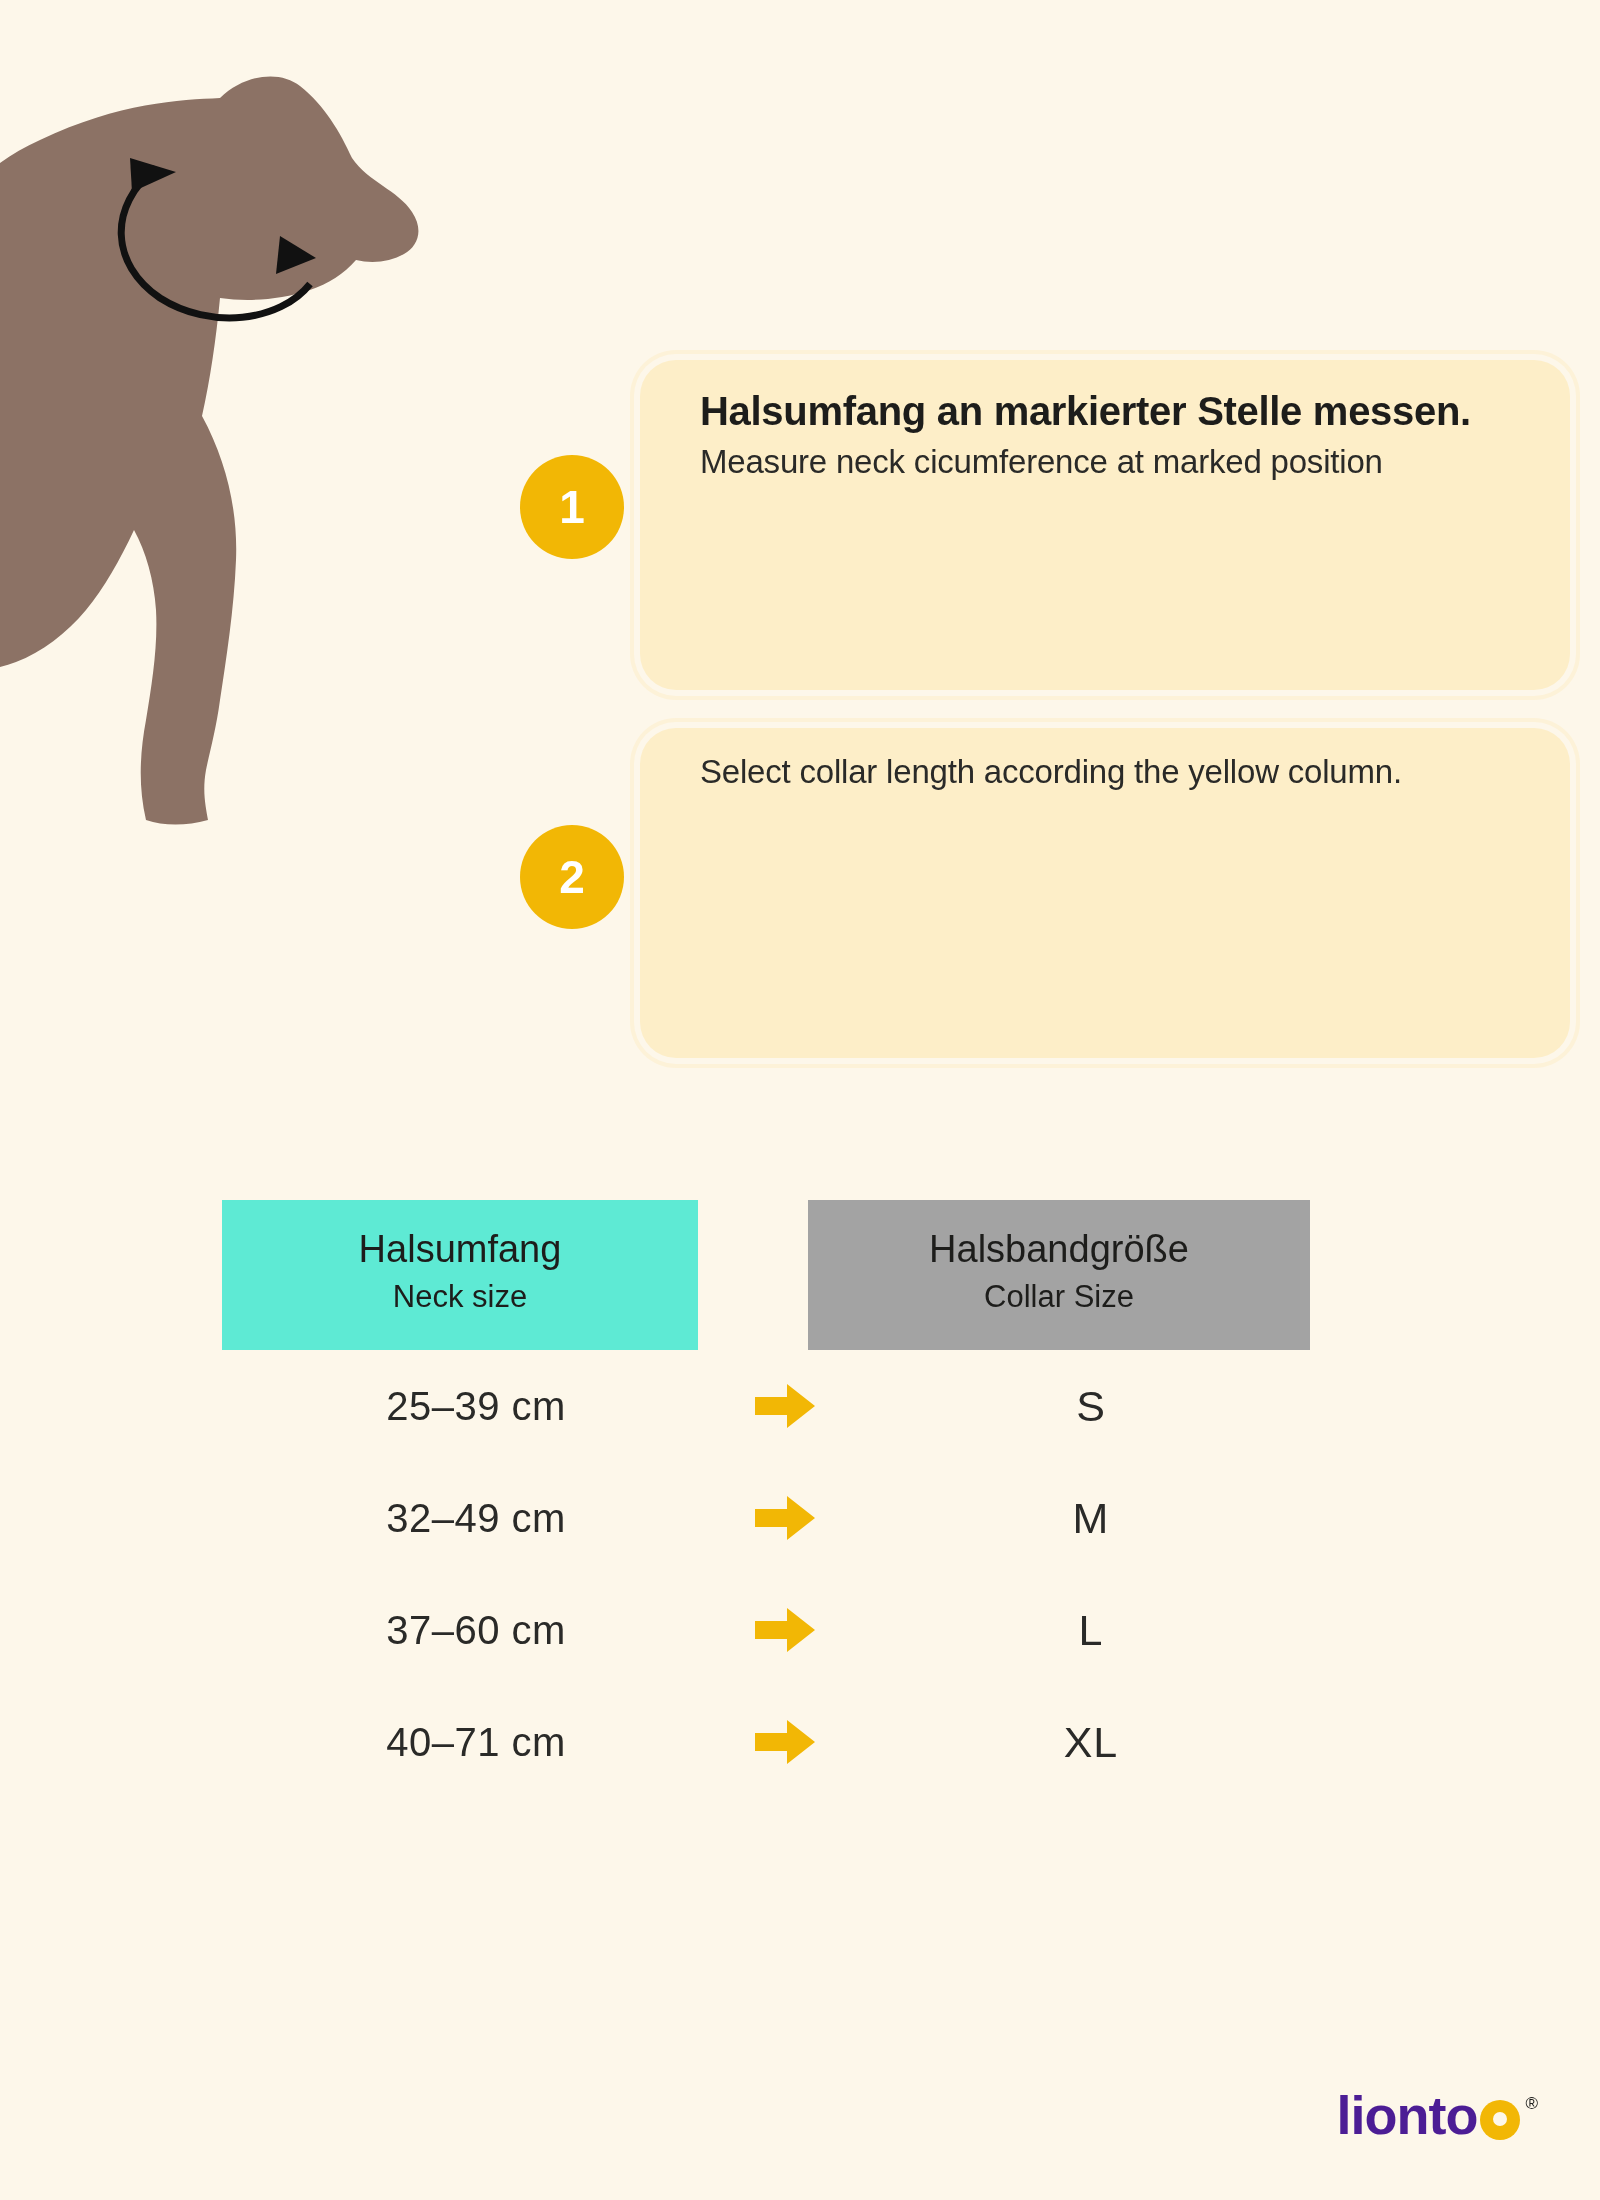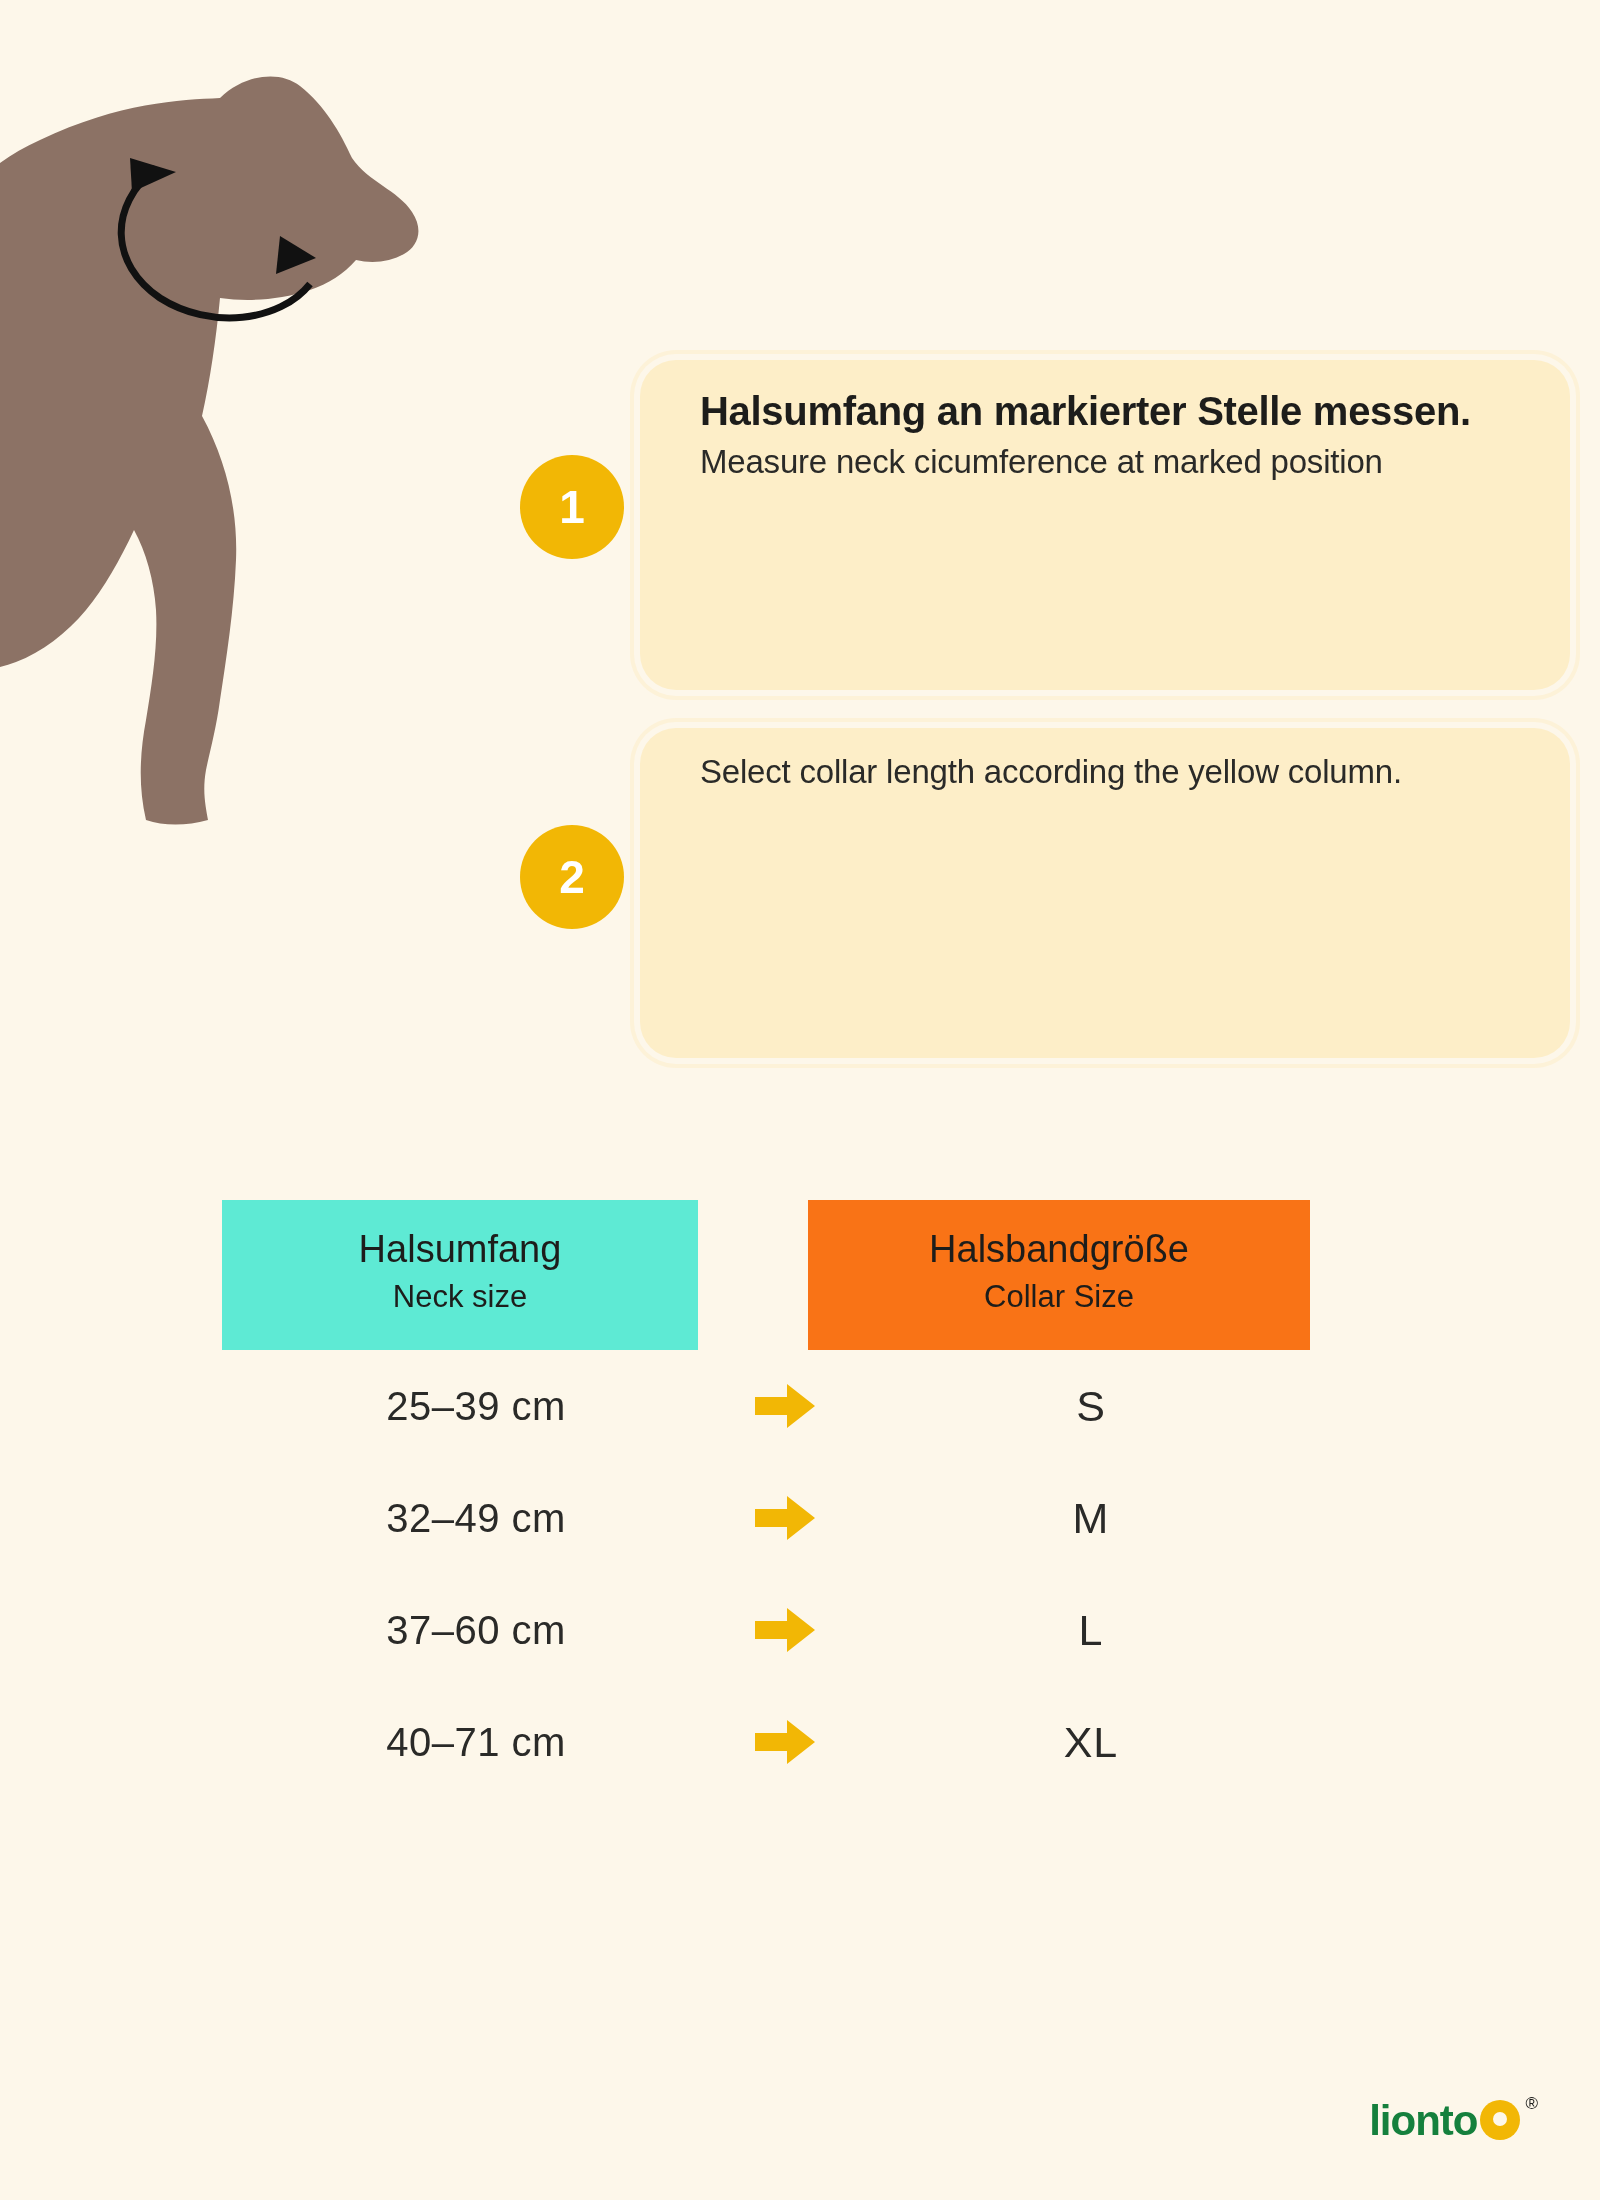--- a/index.html
+++ b/index.html
@@ -101,21 +101,21 @@
   }
   .th-neck {
     width: 476px;
     background: #5eead4;
   }
   .th-gap {
     width: 110px;
   }
   .th-collar {
     width: 502px;
-    background: #f97316;
+    background: #a3a3a3;
   }
   .th-main {
     font-size: 38px;
     color: #1d1d1b;
     line-height: 1.25;
   }
   .th-sub {
     font-size: 31px;
     color: #1d1d1b;
     line-height: 1.5;
@@ -149,23 +149,23 @@
 
   
   #logo {
     position: absolute;
     right: 62px;
     bottom: 58px;
     display: flex;
     align-items: flex-end;
   }
   #logo-text {
-    font-size: 42px;
+    font-size: 54px;
     font-weight: bold;
-    color: #15803d;
+    color: #4c1d95;
     letter-spacing: -1px;
     line-height: 1;
   }
   #logo-mark {
     width: 40px;
     height: 40px;
     border-radius: 50%;
     background: #f2b705;
     margin-left: 3px;
     margin-bottom: 2px;

